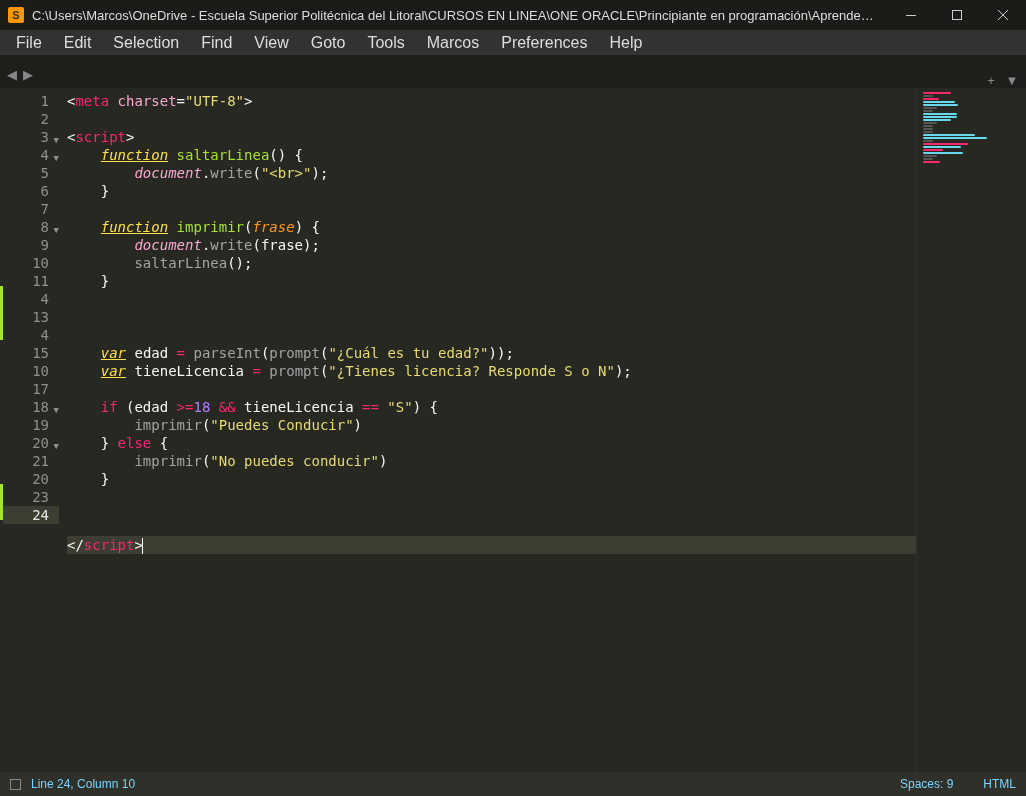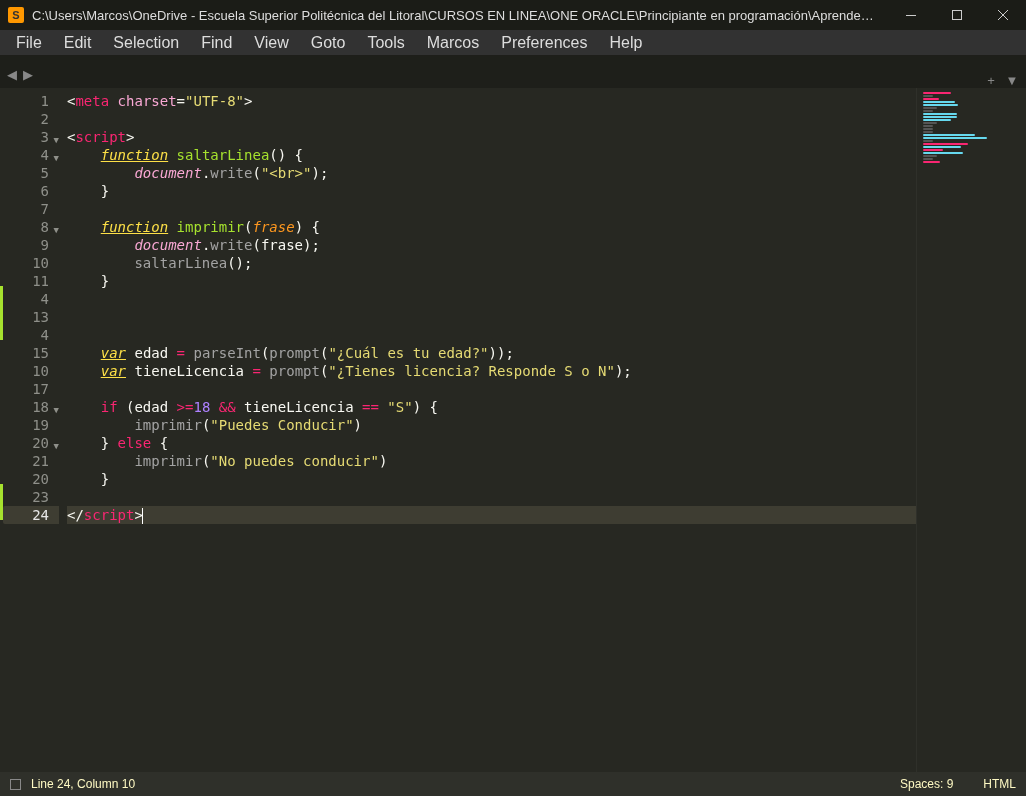--- a/index.html
+++ b/index.html
@@ -72,21 +72,21 @@
   }
   .gutter .active { background:#3e3d32; color:#e6e6e6; margin-right:-10px; padding-right:10px; border-radius:2px 0 0 2px; }
   .modbar { width:3px; background:transparent; }
   .modbar .seg { width:3px; }
   .code {
     flex:1; padding:4px 0 4px 8px;
     font-family:Consolas,monospace; font-size:14px; line-height:18px;
     white-space:pre; color:#f8f8f2;
   }
   .code .row { height:18px; }
-  .code .row.active { background:#3e3d32; }
+  .code .row.active { background:#3e3d32;margin-top:30px; }
   .t-punc  { color:#f8f8f2; }
   .t-tag   { color:#f92672; }
   .t-attr  { color:#f9a8d4; }
   .t-str   { color:#e6db74; }
   .t-kw    { color:#fde047; font-style:italic;text-decoration:underline; }
   .t-kw2   { color:#f92672; }
   .t-fn    { color:#a6e22e; }
   .t-param { color:#fd971f; font-style:italic; }
   .t-var   { color:#f8f8f2; }
   .t-obj   { color:#f9a8d4; font-style:italic; }
@@ -96,21 +96,21 @@
   @keyframes blink { 50% { opacity:0; } }
   .minimap {
     width:110px; background:#272822;
     border-left:1px solid #2f302a;
     padding:4px 6px;
   }
   .minimap .mini-line { height:2px; margin-bottom:1px; border-radius:1px; }
   .statusbar {
     height:24px; background:#2f302a;
     display:flex; align-items:center;
-    color:#fef9c3; font-size:12px;
+    color:#7dd3fc; font-size:12px;
     padding:0 10px;
   }
   .statusbar .box { width:11px; height:11px; border:1px solid #888; margin-right:10px; }
   .statusbar .spacer { flex:1; }
   .statusbar .cell { margin-left:30px; }
 </style>
 </head>
 <body>
 
 <div class="titlebar">

